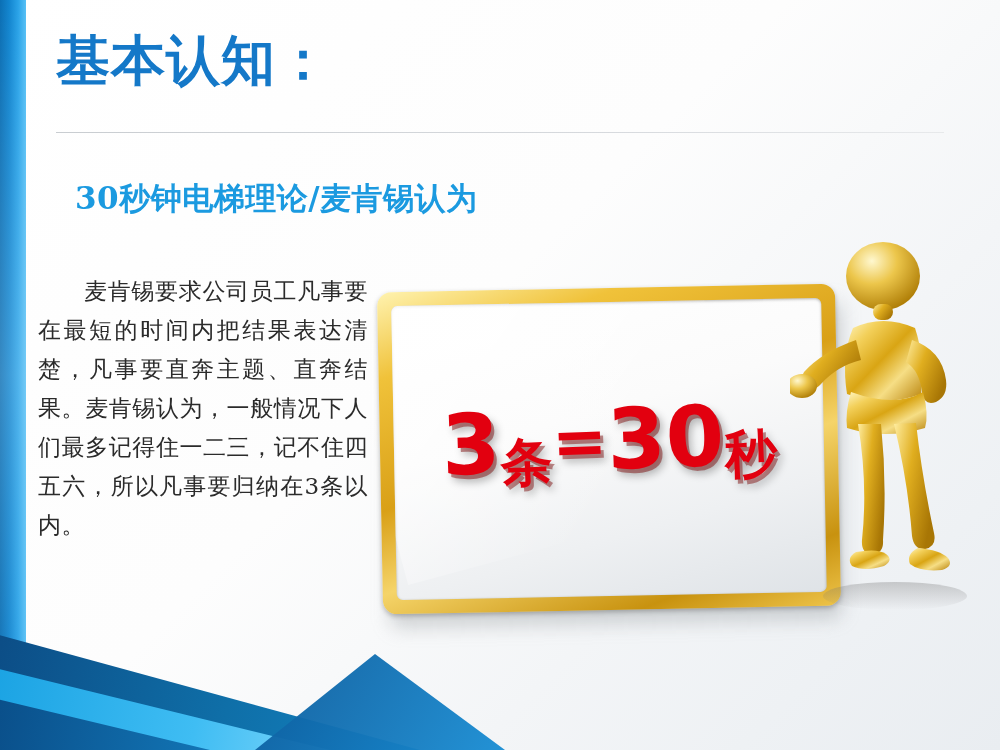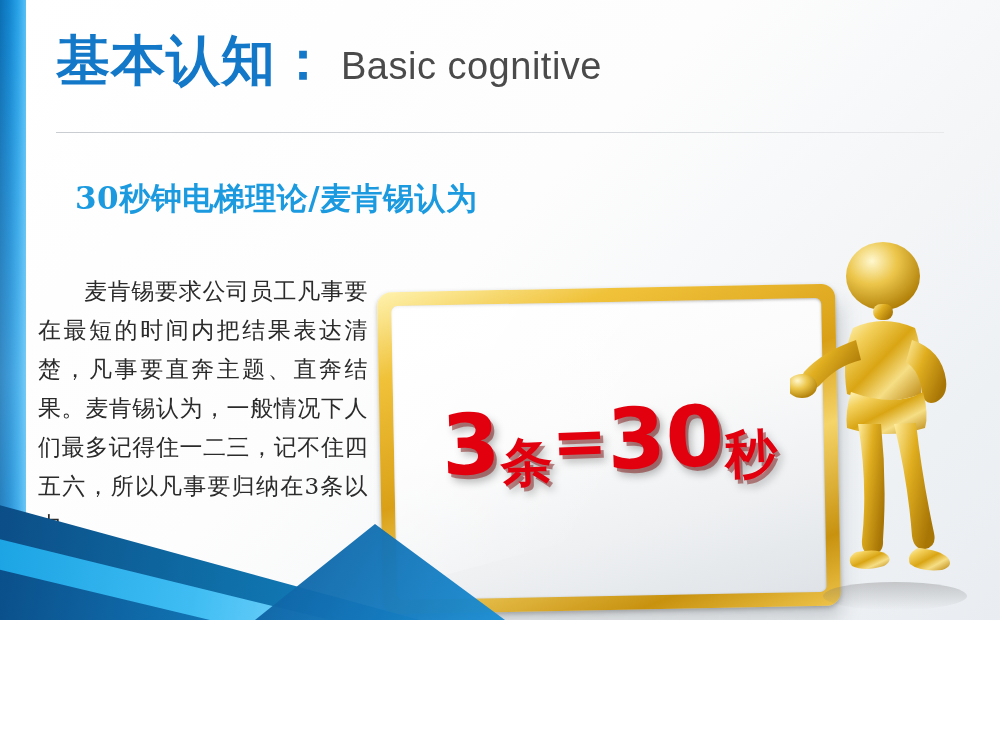--- a/index.html
+++ b/index.html
@@ -2,21 +2,21 @@
 <html><head>
 <meta charset="utf-8">
 <style>
   html,body{margin:0;padding:0;}
   body{
     width:1000px;height:750px;overflow:hidden;
     font-family:"Liberation Sans", sans-serif;
     background:#ffffff;
   }
   .slide{
-    position:relative;width:1000px;height:620px;
+    position:relative;width:1000px;height:750px;
     background:linear-gradient(135deg,#ffffff 0%,#fdfdfd 45%,#f3f5f7 70%,#e9edf1 100%);
     overflow:hidden;
   }
 
   
   .left-bar{
     position:absolute;left:0;top:0;width:26px;height:750px;
     background:linear-gradient(90deg,#0b6fb4 0%,#1285cf 35%,#2aa3e8 70%,#57c0f5 100%);
   }
   .left-bar-inner{
@@ -130,21 +130,20 @@
 <body>
 
 <div class="slide">
 
   <div class="left-bar">
     <div class="left-bar-inner"></div>
   </div>
 
   <div class="title-row">
     <span class="title-cn nosel">基本认知：</span>
-    <span class="title-en nosel">Basic cognitive</span>
   </div>
   <div class="title-rule"></div>
 
   <div class="subtitle nosel">30秒钟电梯理论/麦肯锡认为</div>
 
   <div class="body-text nosel">麦肯锡要求公司员工凡事要在最短的时间内把结果表达清楚，凡事要直奔主题、直奔结果。麦肯锡认为，一般情况下人们最多记得住一二三，记不住四五六，所以凡事要归纳在3条以内。</div>
 
   <div class="board-wrap">
     <div class="board-shadow"></div>
     <div class="board-frame">

